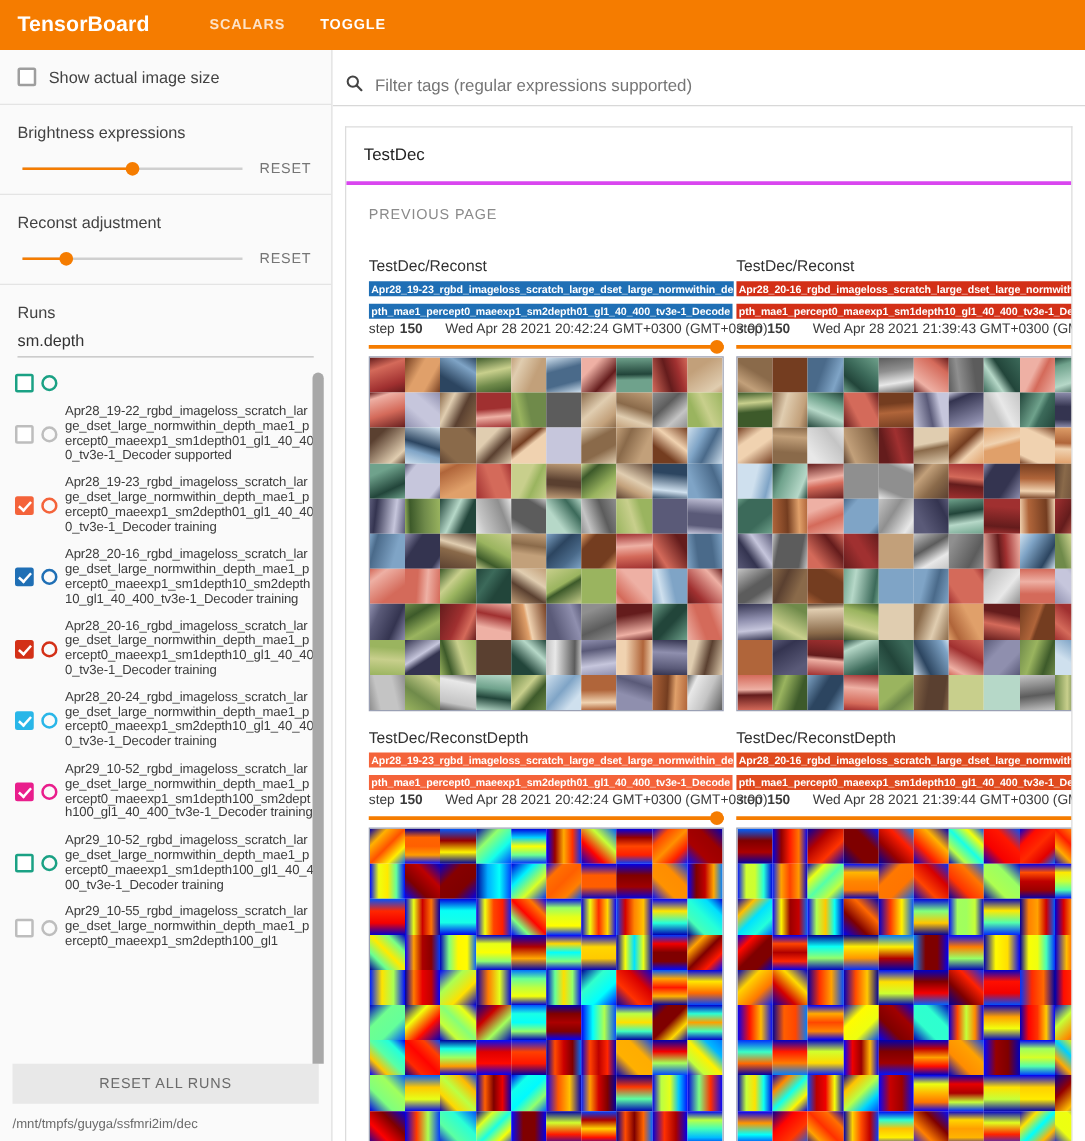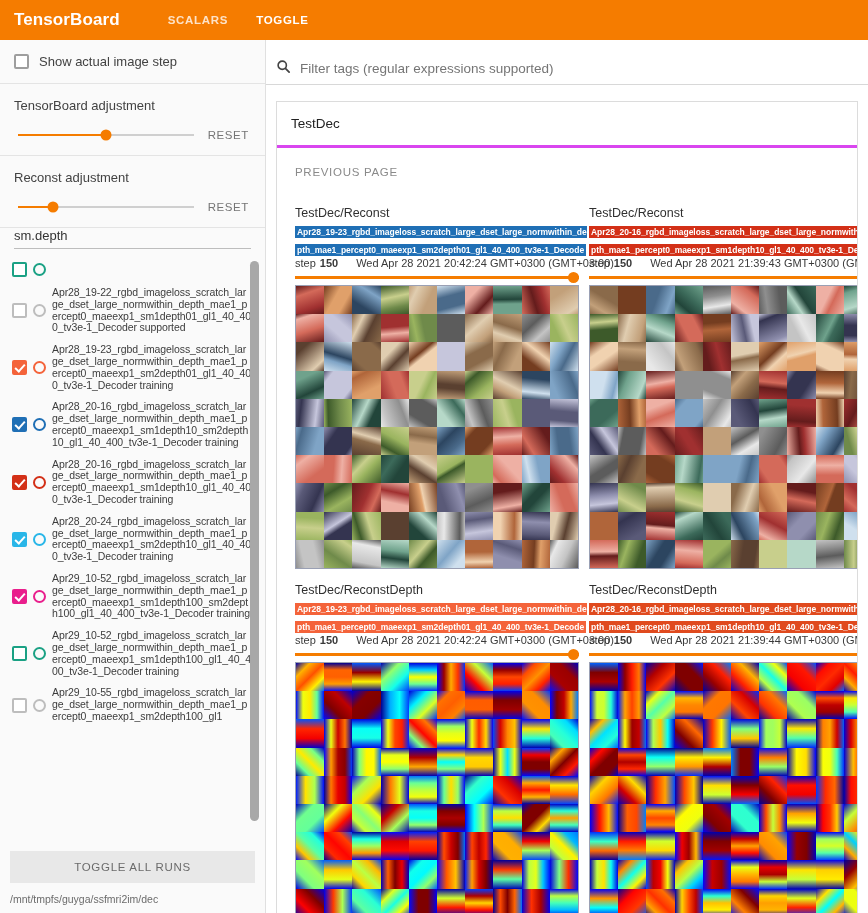--- a/index.html
+++ b/index.html
@@ -287,46 +287,47 @@
   <div class="navtab active">TOGGLE</div>
 </div>
 
 <div class="shell">
 
   <div class="sidebar">
 
     <div class="sb-sect">
       <div class="cbrow">
         <div class="cbox"></div>
-        <div class="txt">Show actual image step</div>
+        <div class="txt">Show actual image size</div>
       </div>
     </div>
 
     <div class="sb-sect">
-      <div class="sb-label">TensorBoard adjustment</div>
+      <div class="sb-label">Brightness expressions</div>
       <div class="sliderrow">
         <div class="track">
           <div class="fill" id="br-fill" style="width: 50%;"></div>
           <div class="knob" id="br-knob" style="left: 50%;"></div>
         </div>
         <div class="reset">RESET</div>
       </div>
     </div>
 
     <div class="sb-sect">
       <div class="sb-label">Reconst adjustment</div>
       <div class="sliderrow">
         <div class="track">
           <div class="fill" id="ct-fill" style="width: 20%;"></div>
           <div class="knob" id="ct-knob" style="left: 20%;"></div>
         </div>
         <div class="reset">RESET</div>
       </div>
     </div>
 
+    <div class="runs-title">Runs</div>
     <div class="runfilter">sm.depth</div>
 
     <div class="runlist" id="runlist">
       <div class="scrollbar"></div>
     <div class="runitem">
           <div class="rcb" style="border-color: rgb(26, 161, 132); background: rgb(255, 255, 255);"></div>
           <div class="rcircle" style="border-color: rgb(26, 161, 132);"></div>
         </div>
         <div class="runitem">
           <div class="rcb" style="border-color: rgb(189, 189, 189); background: rgb(255, 255, 255);"></div>
@@ -363,21 +364,21 @@
           <div class="rcircle" style="border-color: rgb(26, 161, 132);"></div>
           <div class="rtext">Apr29_10-52_rgbd_imageloss_scratch_large_dset_large_normwithin_depth_mae1_percept0_maeexp1_sm1depth100_gl1_40_400_tv3e-1_Decoder training</div>
         </div>
         <div class="runitem">
           <div class="rcb" style="border-color: rgb(189, 189, 189); background: rgb(255, 255, 255);"></div>
           <div class="rcircle" style="border-color: rgb(189, 189, 189);"></div>
           <div class="rtext">Apr29_10-55_rgbd_imageloss_scratch_large_dset_large_normwithin_depth_mae1_percept0_maeexp1_sm2depth100_gl1</div>
         </div>
       </div>
 
-    <div class="toggleall">TOGGLE ALL RUNS</div>
+    <div class="toggleall">RESET ALL RUNS</div>
     <div class="path">/mnt/tmpfs/guyga/ssfmri2im/dec</div>
   </div>
 
   <div class="main">
 
     <div class="searchbar">
       <span class="mag">
         <svg width="15" height="15" viewBox="0 0 24 24">
           <circle cx="10" cy="10" r="6.6" fill="none" stroke="#444" stroke-width="2.6"></circle>
           <line x1="15" y1="15" x2="21" y2="21" stroke="#444" stroke-width="2.8" stroke-linecap="round"></line>

